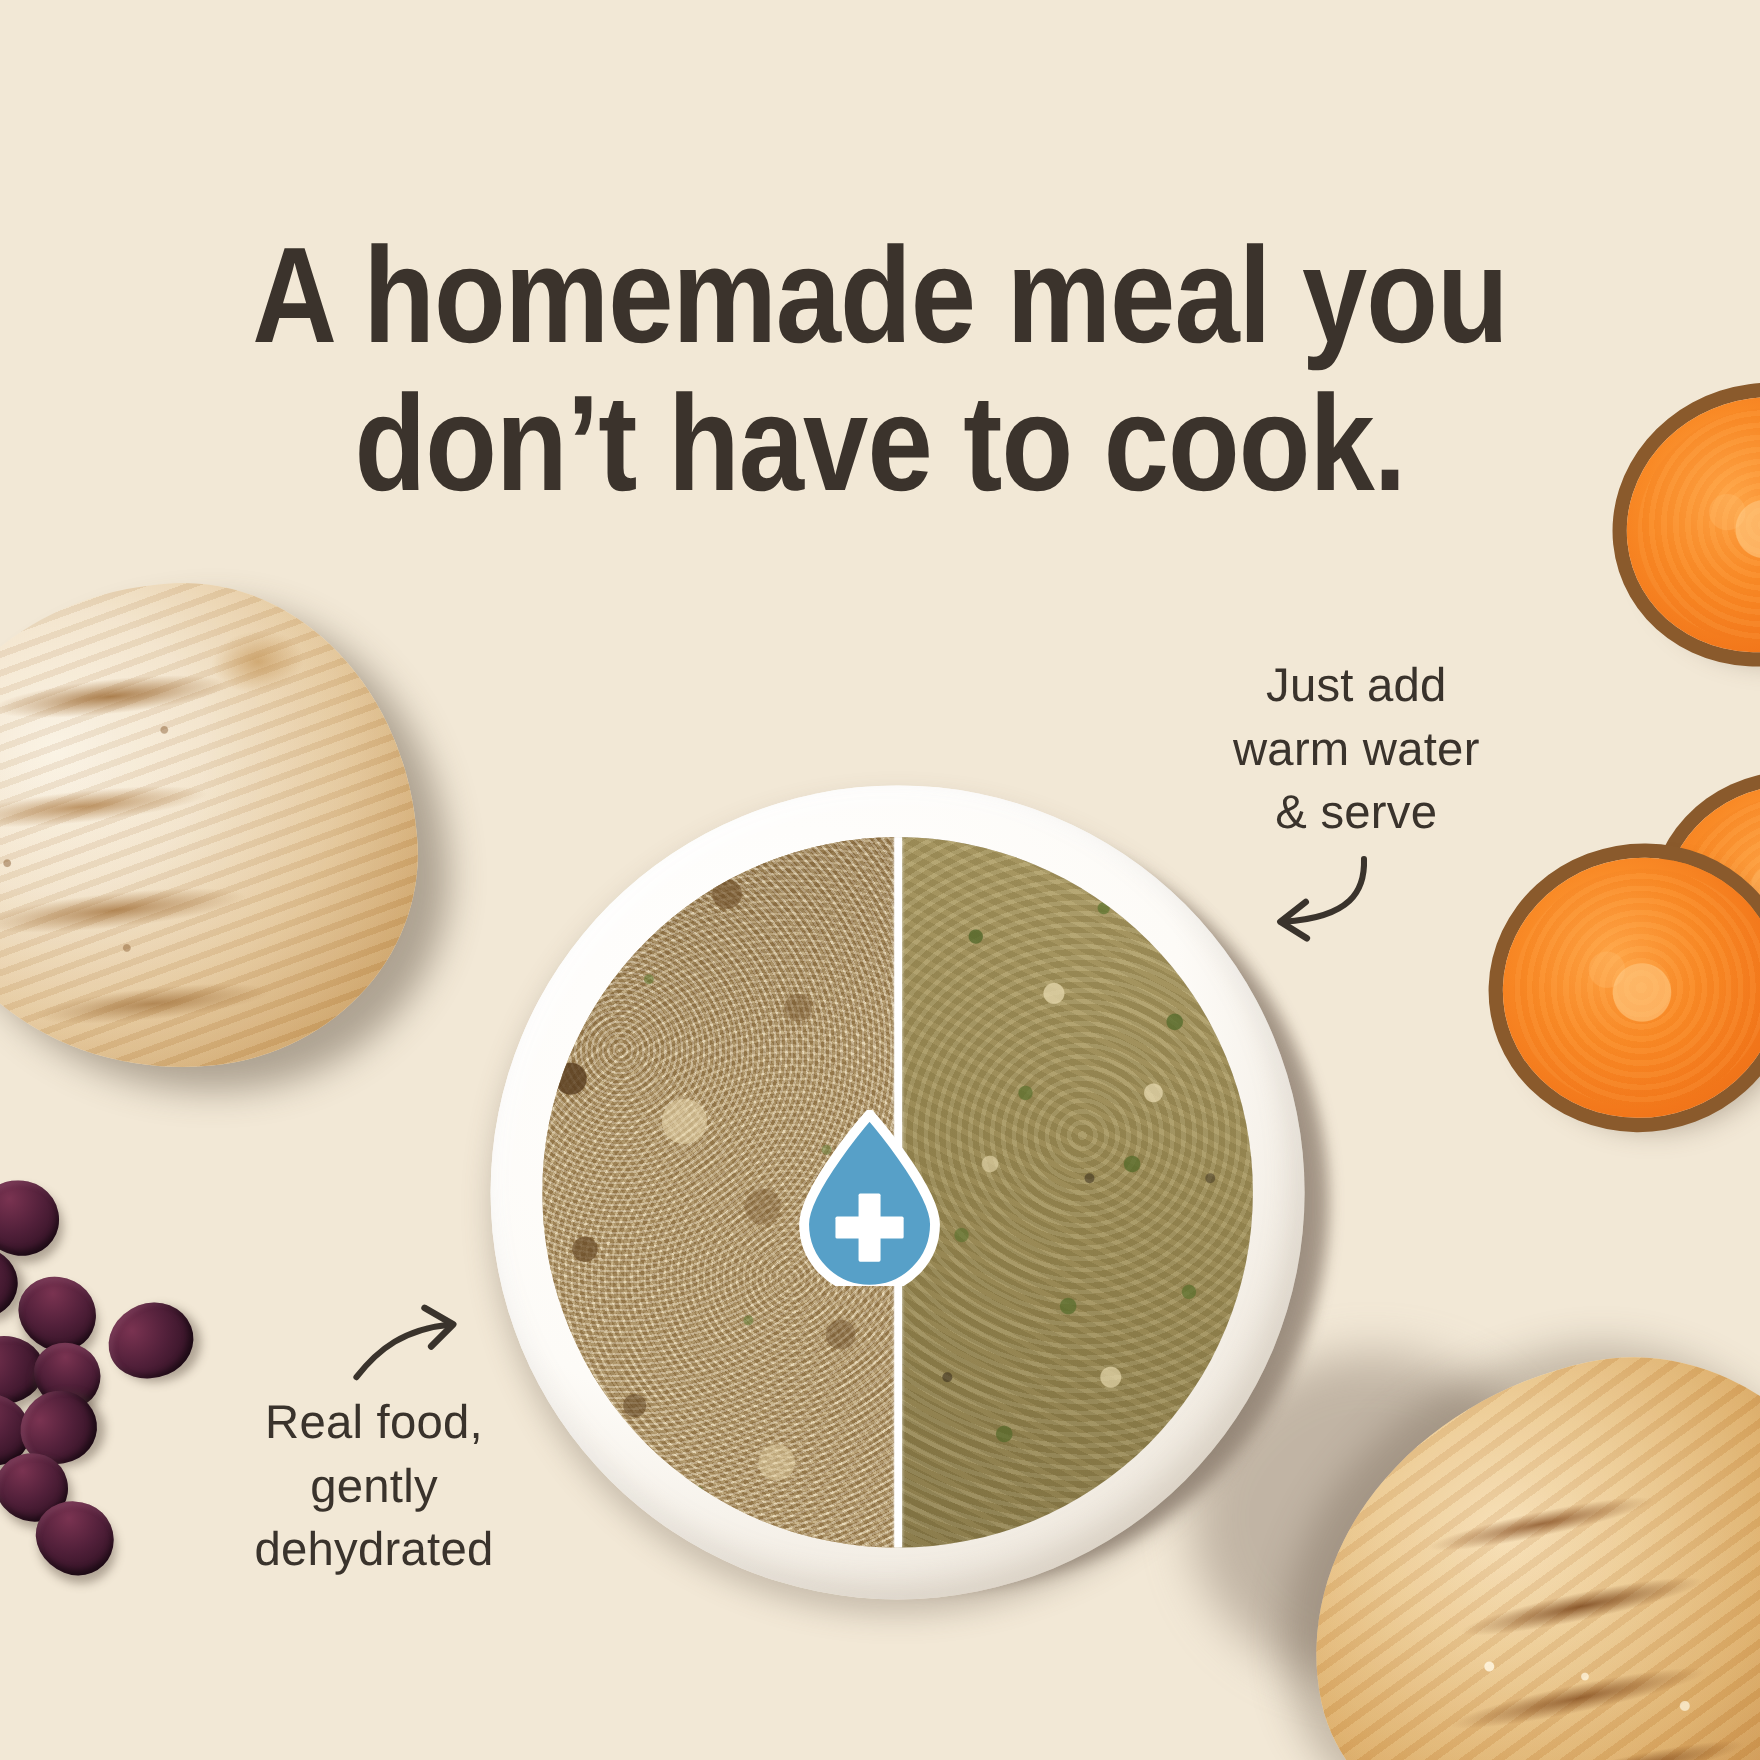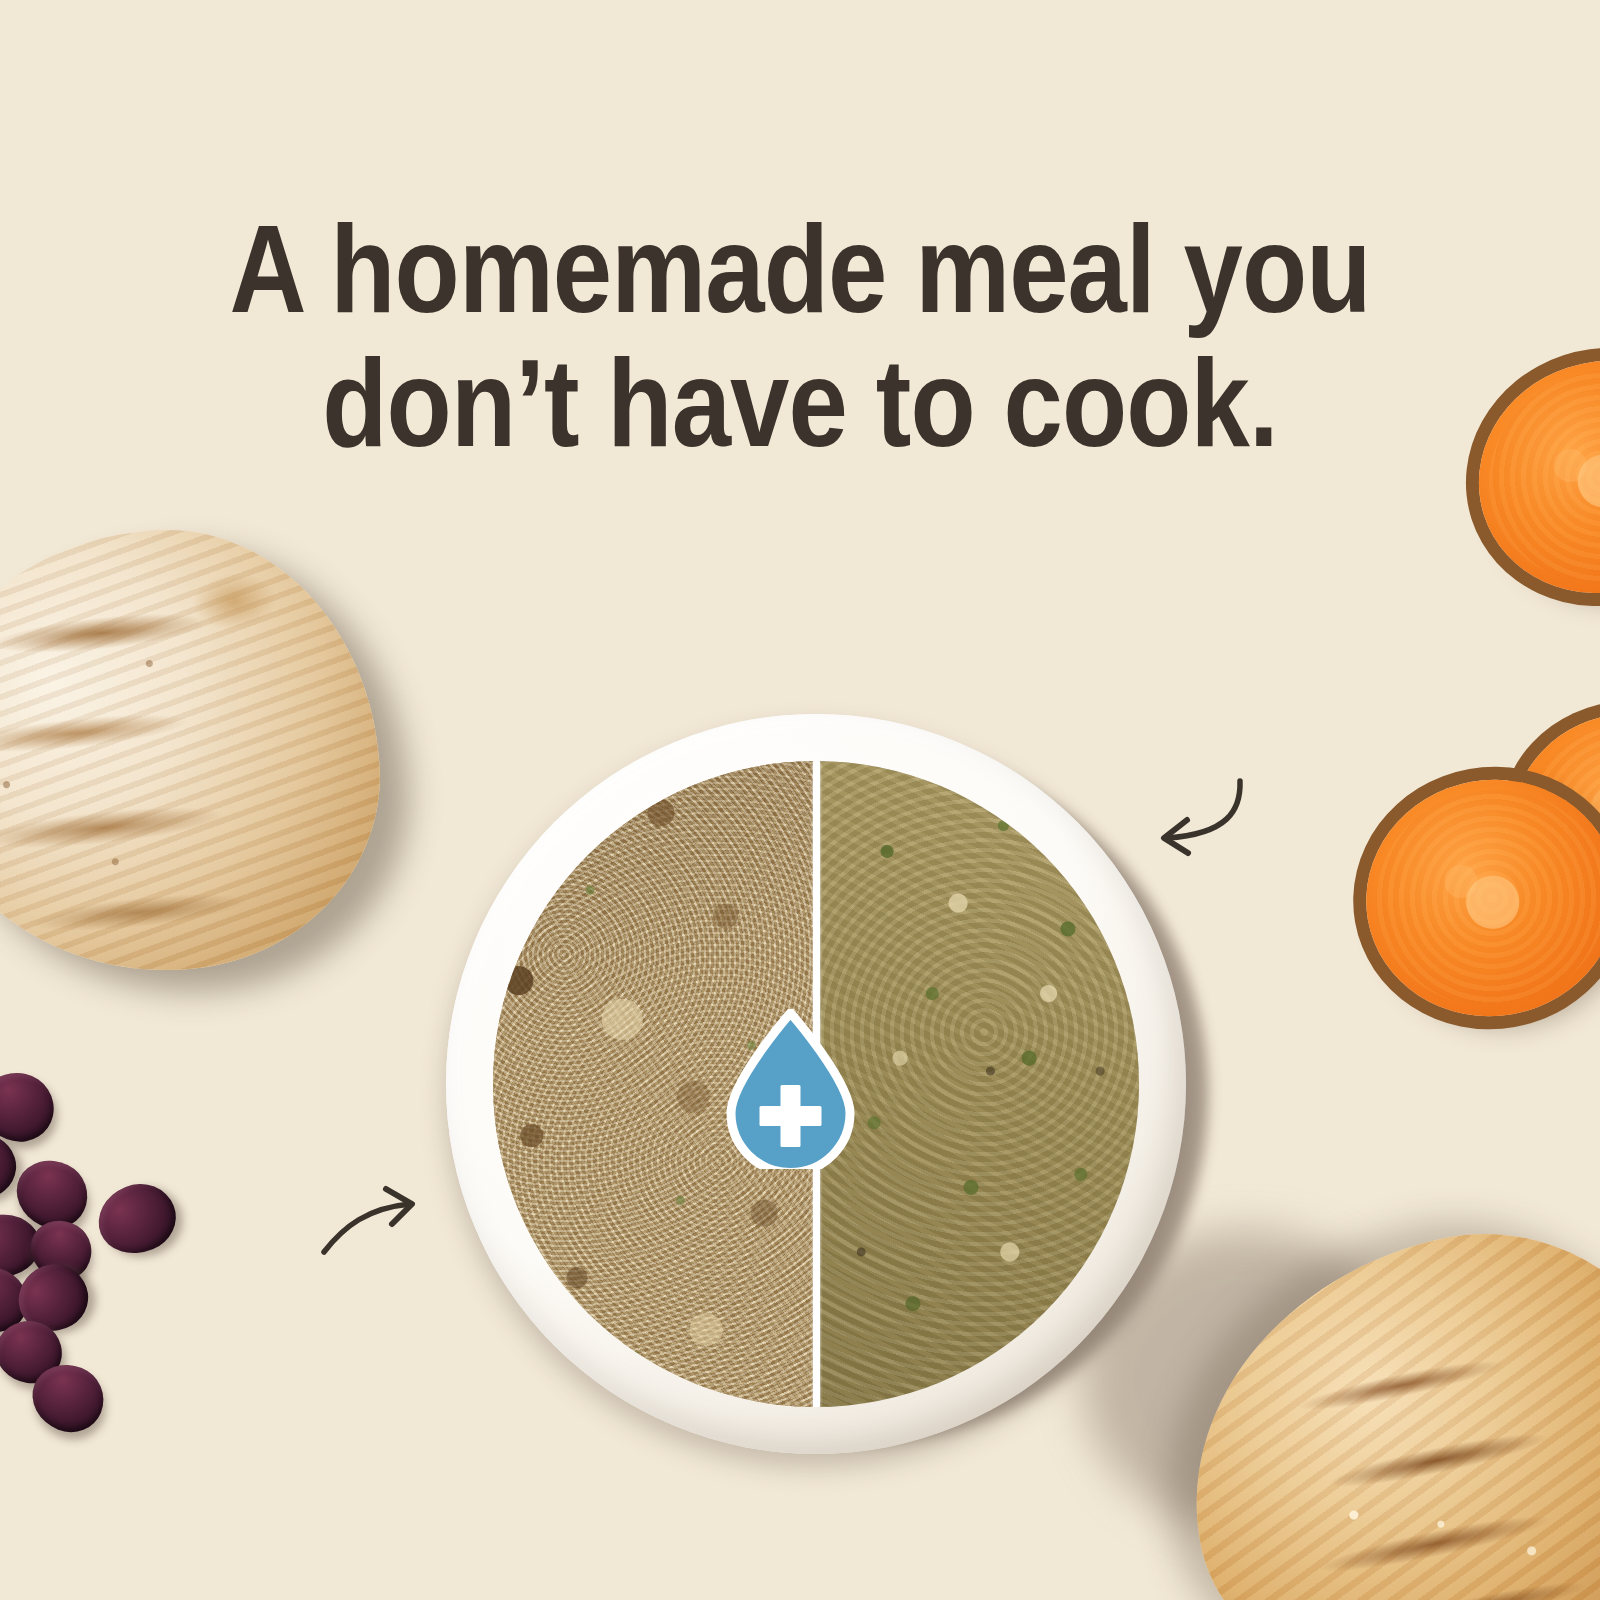--- a/index.html
+++ b/index.html
@@ -319,27 +319,33 @@
   </div>
 
   <div class="drop">
     <svg viewBox="0 0 145 160" width="145" height="160" aria-hidden="true">
       <path d="M72.5 4 C72.5 4 132 72 132 104 A59.5 59.5 0 1 1 13 104 C13 72 72.5 4 72.5 4 Z" fill="#57A0C8" stroke="#FFFFFF" stroke-width="9" stroke-linejoin="round"></path>
       <rect x="62.5" y="76" width="20" height="62" rx="1.5" fill="#FFFFFF"></rect>
       <rect x="41.5" y="97" width="62" height="20" rx="1.5" fill="#FFFFFF"></rect>
     </svg>
   </div>
 
+  <div class="annot annot-right">Just add
+warm water
+&amp; serve</div>
   <div class="arrow arrow-right">
     <svg viewBox="0 0 110 80" width="110" height="80" aria-hidden="true">
       <path d="M100 5 C101 34 88 58 27 62" fill="none" stroke="#3A332C" stroke-width="5.5" stroke-linecap="round"></path>
       <path d="M47 44 L24 62 L48 77" fill="none" stroke="#3A332C" stroke-width="6" stroke-linecap="round" stroke-linejoin="round"></path>
     </svg>
   </div>
 
+  <div class="annot annot-left">Real food,
+gently
+dehydrated</div>
   <div class="arrow arrow-left">
     <svg viewBox="0 0 110 70" width="110" height="70" aria-hidden="true">
       <path d="M2 66 C22 40 46 22 88 18" fill="none" stroke="#3A332C" stroke-width="5.5" stroke-linecap="round"></path>
       <path d="M64 3 L90 18 L70 38" fill="none" stroke="#3A332C" stroke-width="6" stroke-linecap="round" stroke-linejoin="round"></path>
     </svg>
   </div>
 
 </div>
 
 </body></html>

